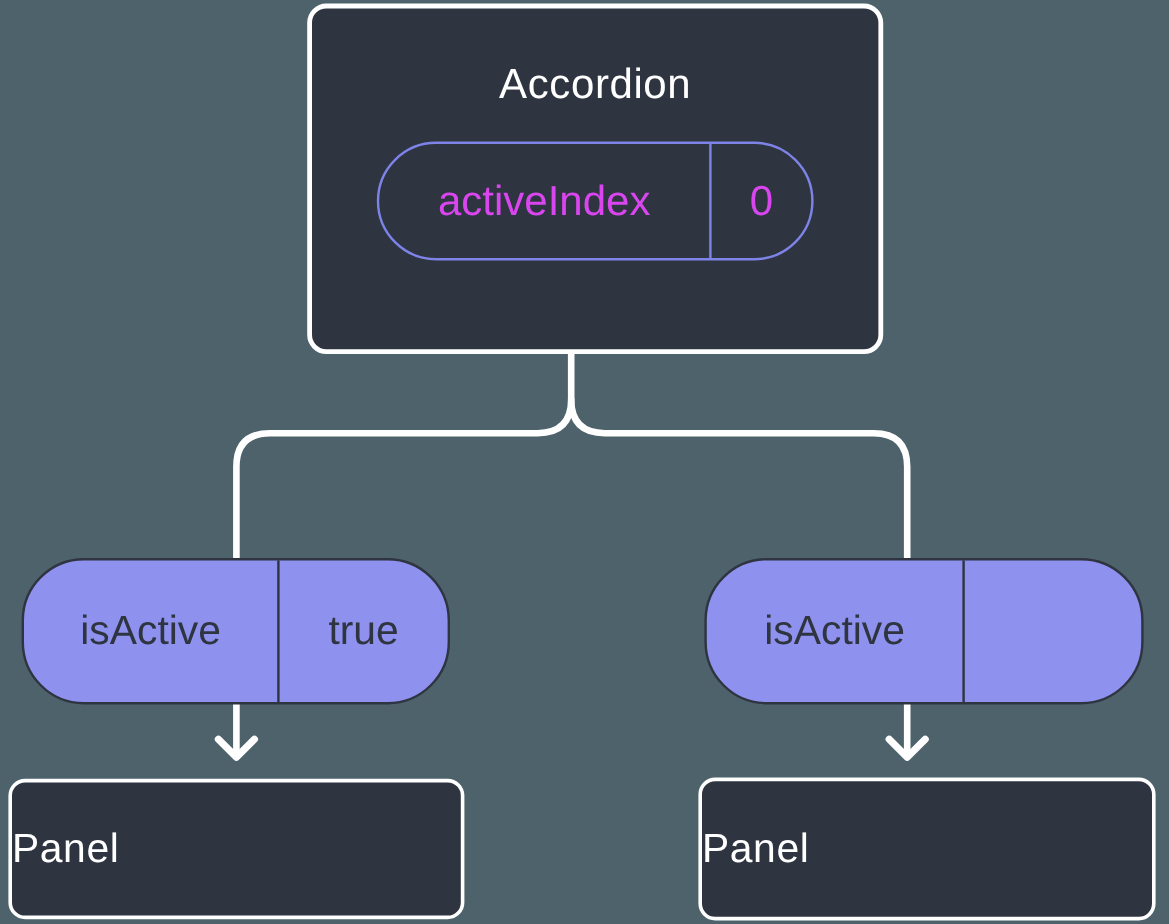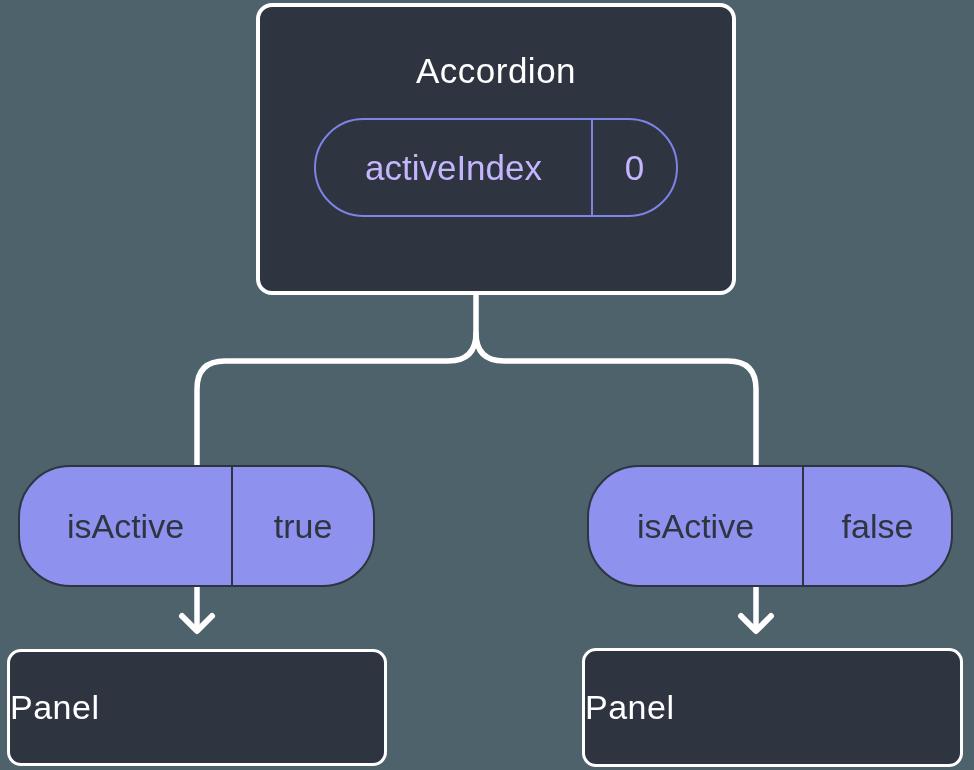--- a/index.html
+++ b/index.html
@@ -50,21 +50,21 @@
   }
   .prop-pill-outline {
     margin-top: 27px;
     width: 364px;
     height: 99px;
     box-sizing: border-box;
     border: 2px solid #7e83e8;
     border-radius: 52px;
     display: flex;
     align-items: stretch;
-    color: #c4b5fd;
+    color: #d946ef;
   }
   .prop-pill-outline .seg-name {
     width: 275px;
     display: flex;
     align-items: center;
     justify-content: center;
     font-size: 35px;
     border-right: 2px solid #7e83e8;
   }
   .prop-pill-outline .seg-value {
@@ -149,21 +149,20 @@
     </div>
   </div>
 
   <div class="prop-pill-filled pill-left">
     <div class="seg-name">isActive</div>
     <div class="seg-value">true</div>
   </div>
 
   <div class="prop-pill-filled pill-right">
     <div class="seg-name">isActive</div>
-    <div class="seg-value">false</div>
   </div>
 
   <div class="panel-node panel-left">
     <span>Panel</span>
   </div>
 
   <div class="panel-node panel-right">
     <span>Panel</span>
   </div>
 

